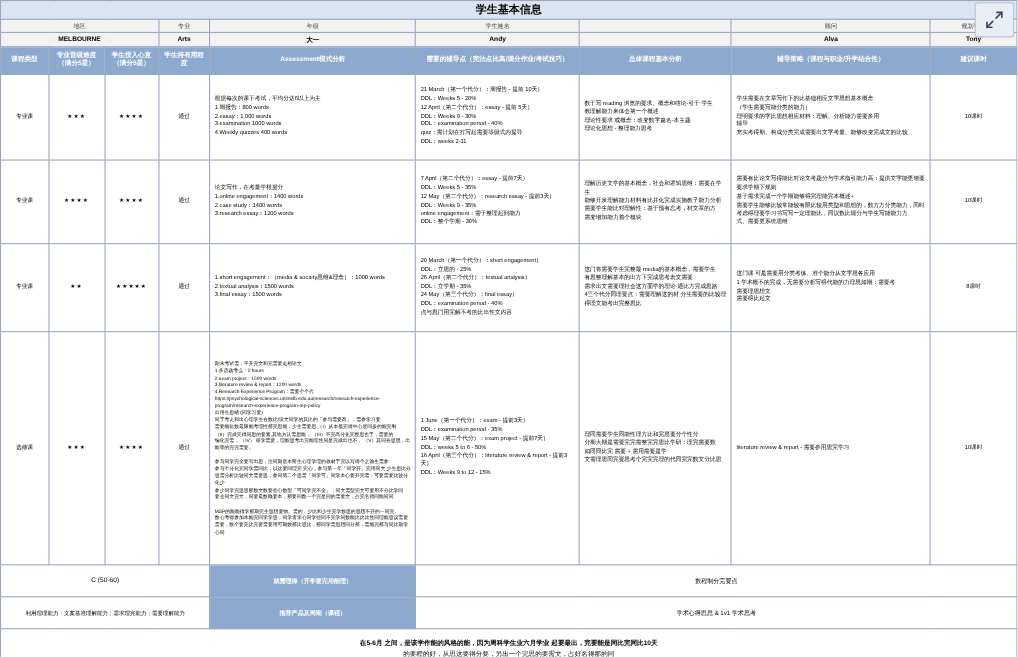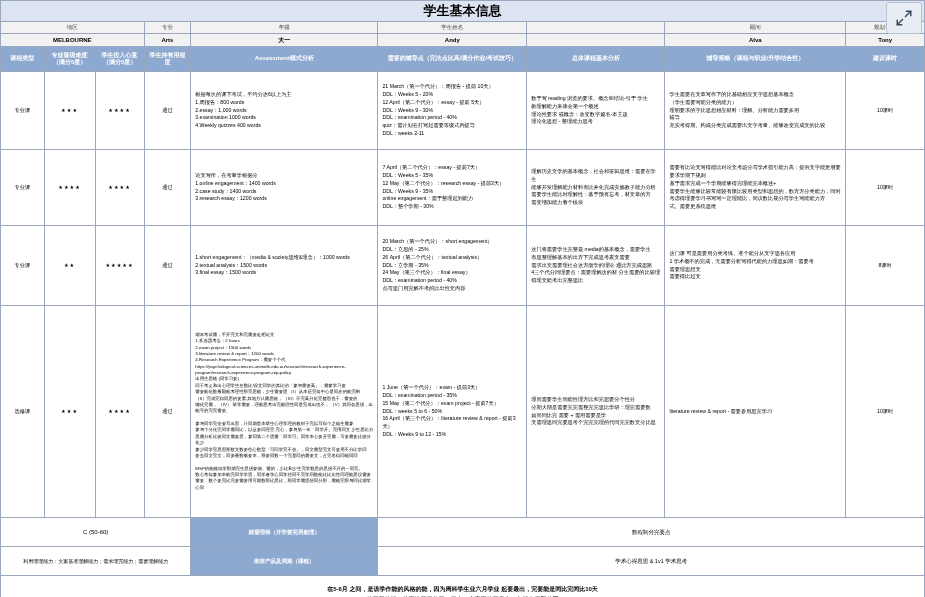--- a/index.html
+++ b/index.html
@@ -11,21 +11,21 @@
     color:#000;
     overflow:hidden;
     position:relative;
   }
   .sheet{width:925px;height:597px;position:relative;}
   table{border-collapse:collapse;table-layout:fixed;width:925px;}
   td,th{border:1px solid #9aa7bd;vertical-align:middle;padding:1px 2px;font-weight:normal;}
   .title-row td{
     background:#dbe4f0;
     text-align:center;
-    font-size:13px;
+    font-size:10px;
     font-weight:bold;
     height:13px;
     border:1px solid #9aa7bd;
   }
   .meta-row td{
     background:#f2f2f2;
     text-align:center;
     font-size:5.5px;
     height:9px;
     color:#444;

